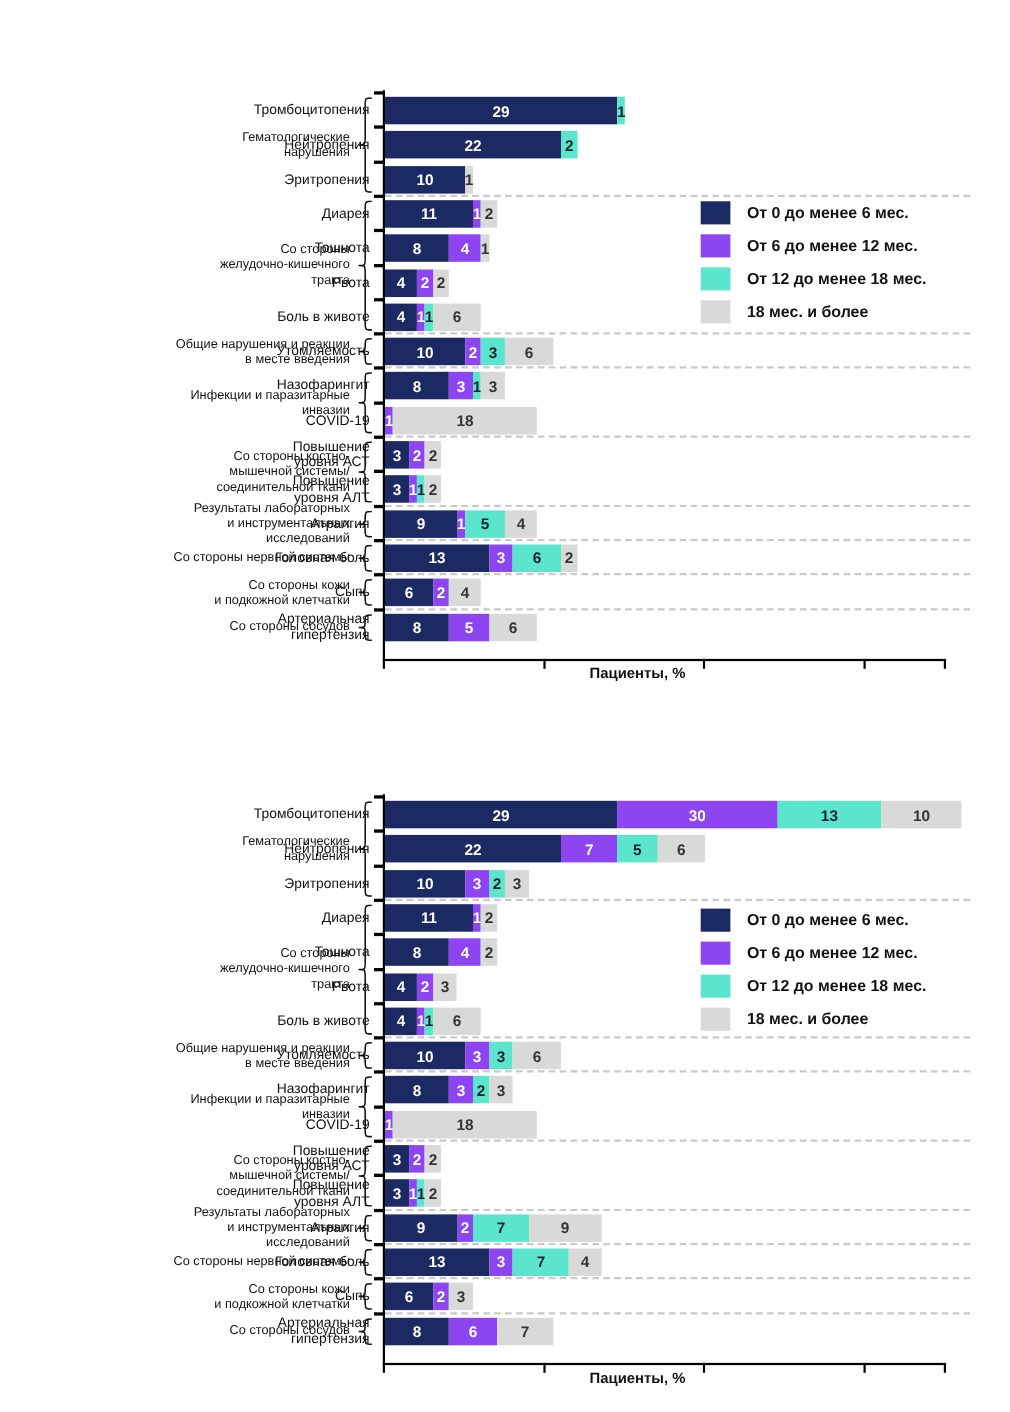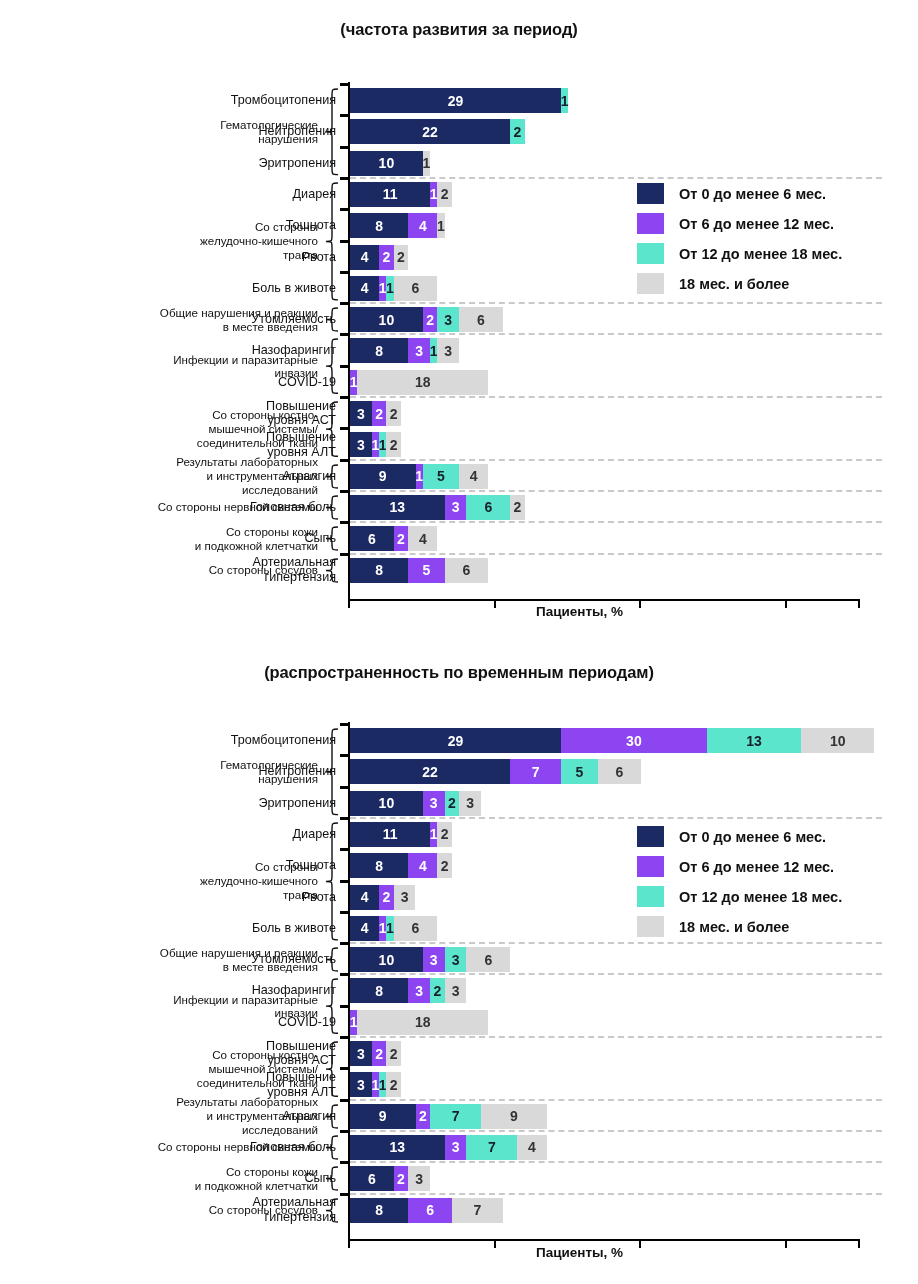--- a/index.html
+++ b/index.html
@@ -41,21 +41,20 @@
 
   .axis-caption{position:absolute;font-size:13.5px;font-weight:bold;color:#111;}
 </style>
 </head>
 <body>
 
 <div class="page">
 
   <div class="panel">
     <div class="chart-title" style="position:absolute;left:0;top:18px;width:918px;">
-      <span class="l2">(частота развития за период)</span>
     </div>
     <div class="plot" id="plot1" style="position: absolute; left: 0px; top: 0px; width: 918px; height: 614.8px;">
         <div class="axis-v" style="left: 348px; top: 82px; height: 516.8px;"></div>
         <div class="axis-h" style="left: 348px; top: 598.8px; width: 510px;"></div>
         <div class="tick-x" style="left: 348px; top: 598.8px;"></div>
         <div class="tick-x" style="left: 493.6px; top: 598.8px;"></div>
         <div class="tick-x" style="left: 639.2px; top: 598.8px;"></div>
         <div class="tick-x" style="left: 784.8px; top: 598.8px;"></div>
         <div class="tick-x" style="left: 857.6px; top: 598.8px;"></div>
         <svg width="16" height="87.6" viewBox="0 0 16 87.6" style="position: absolute; left: 324px; top: 88px;">
@@ -396,21 +395,20 @@
         <div class="legend-row">
           <span class="legend-sw" style="background: rgb(217, 217, 217);"></span>
           <span class="legend-tx">18 мес. и более</span>
         </div>
       </div>
     <div class="axis-caption" style="left:536px;top:604px;">Пациенты, %</div>
   </div>
 
   <div class="panel">
     <div class="chart-title" style="position:absolute;left:0;top:661px;width:918px;">
-      <span class="l2">(распространенность по временным периодам)</span>
     </div>
     <div class="plot" id="plot2" style="position: absolute; left: 0px; top: 0px; width: 918px; height: 1254.8px;">
         <div class="axis-v" style="left: 348px; top: 722px; height: 516.8px;"></div>
         <div class="axis-h" style="left: 348px; top: 1238.8px; width: 510px;"></div>
         <div class="tick-x" style="left: 348px; top: 1238.8px;"></div>
         <div class="tick-x" style="left: 493.6px; top: 1238.8px;"></div>
         <div class="tick-x" style="left: 639.2px; top: 1238.8px;"></div>
         <div class="tick-x" style="left: 784.8px; top: 1238.8px;"></div>
         <div class="tick-x" style="left: 857.6px; top: 1238.8px;"></div>
         <svg width="16" height="87.60000000000002" viewBox="0 0 16 87.60000000000002" style="position: absolute; left: 324px; top: 728px;">

